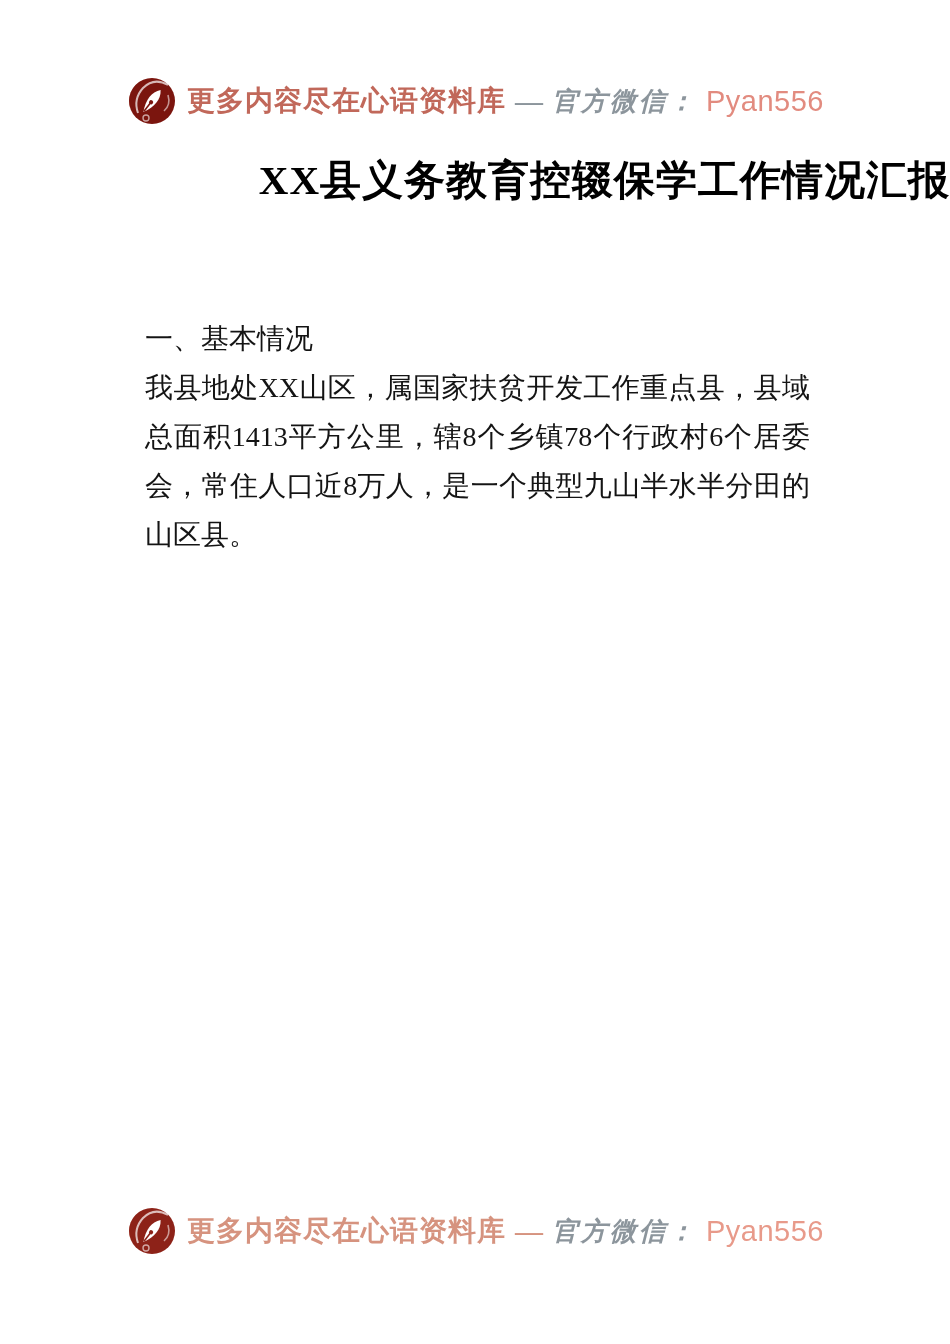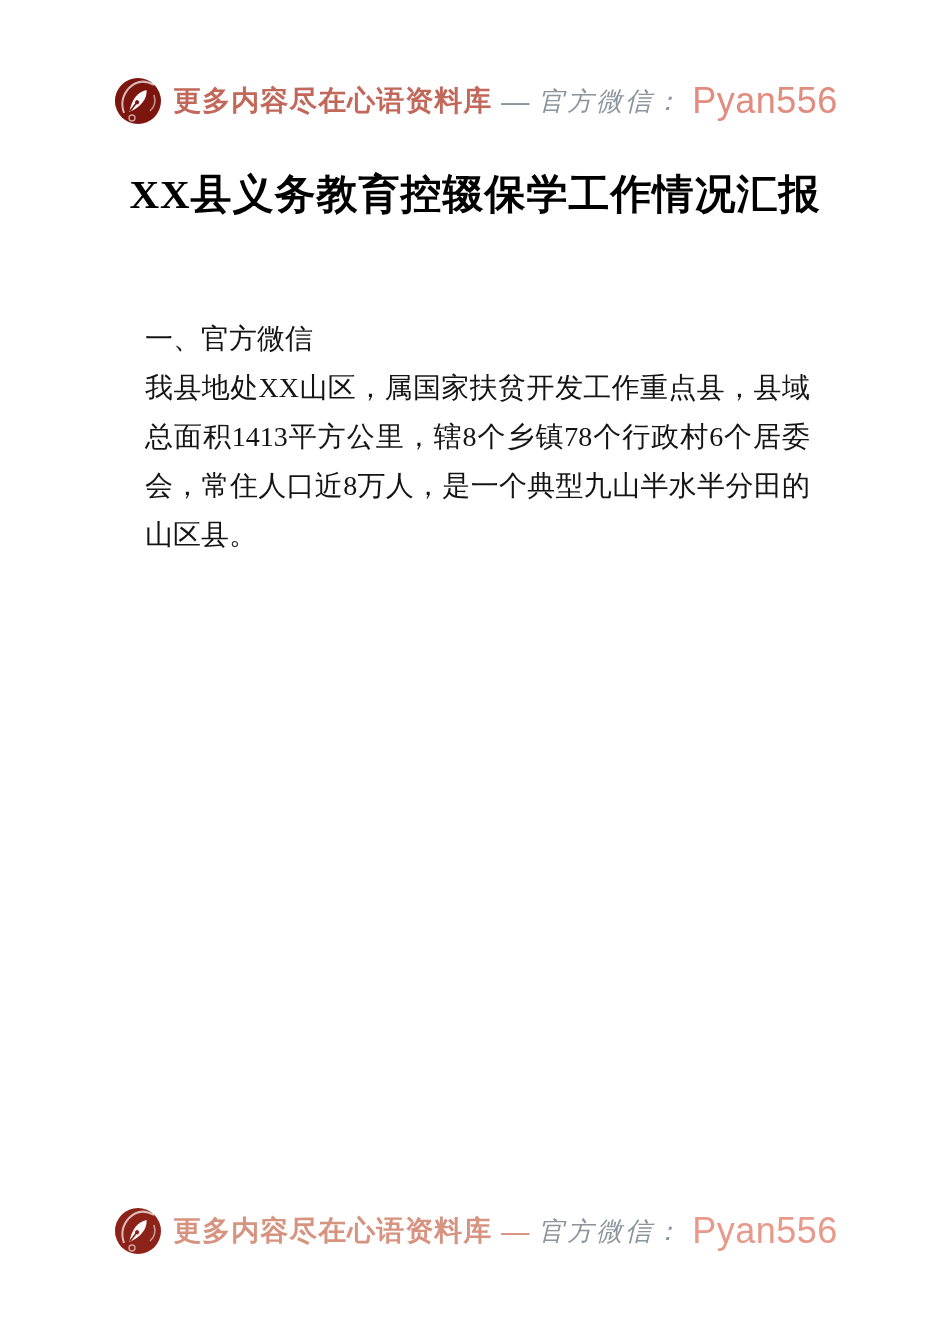--- a/index.html
+++ b/index.html
@@ -34,38 +34,38 @@
     font-weight: bold;
     letter-spacing: 1px;
     font-family: Liberation Mono, monospace;
   }
   .brand-dash {
     font-size: 28px;
     font-weight: bold;
   }
   .wechat-label {
     font-size: 26px;
-    font-weight: normal;
+    font-weight: bold;
     font-style: italic;
     letter-spacing: 3px;
     font-family: "Liberation Serif", serif;
   }
   .wechat-id {
-    font-size: 36px;
+    font-size: 29px;
     font-family: "Liberation Sans", sans-serif;
     letter-spacing: 0.5px;
   }
 
   
   .doc-title {
     position: absolute;
-    top: 167px;
+    top: 153px;
     left: 0;
     width: 100%;
-    text-align: center;
+    text-align: right;
     font-size: 41px;
     font-weight: bold;
     color: #000000;
     letter-spacing: 1px;
     font-family: "Liberation Serif", serif;
   }
 
   .content {
     position: absolute;
     top: 314px;
@@ -104,21 +104,21 @@
     </span>
     <span class="brand-text" style="color: rgb(193, 104, 90);">更多内容尽在心语资料库</span>
     <span class="brand-dash" style="color: rgb(140, 149, 156);">—</span>
     <span class="wechat-label" style="color: rgb(140, 149, 156);">官方微信：</span>
     <span class="wechat-id" style="color: rgb(226, 139, 127);">Pyan556</span>
   </div>
 
   <div class="doc-title">XX县义务教育控辍保学工作情况汇报</div>
 
   <div class="content">
-    <p class="section-heading">一、官方微信</p>
+    <p class="section-heading">一、基本情况</p>
     <p>我县地处XX山区，属国家扶贫开发工作重点县，县域总面积1413平方公里，辖8个乡镇78个行政村6个居委会，常住人口近8万人，是一个典型九山半水半分田的山区县。</p>
   </div>
 
   <div class="brandbar bottom">
     <span class="logo-wrap" style="color: rgb(141, 34, 24);">
       <svg width="52" height="52" viewBox="0 0 52 52">
         <path d="M5 32 A22 22 0 0 1 16 7" fill="none" stroke="#d99c8c" stroke-width="2.5" opacity="0.85"></path>
         <circle cx="26" cy="26" r="23" fill="currentColor"></circle>
         <path d="M12 38 Q7 24 17 13 Q28 2 42 10" fill="none" stroke="#ffffff" stroke-width="2" opacity="0.7"></path>
         <path d="M38 36 Q45 30 42 20" fill="none" stroke="#ffffff" stroke-width="1.6" opacity="0.55"></path>

